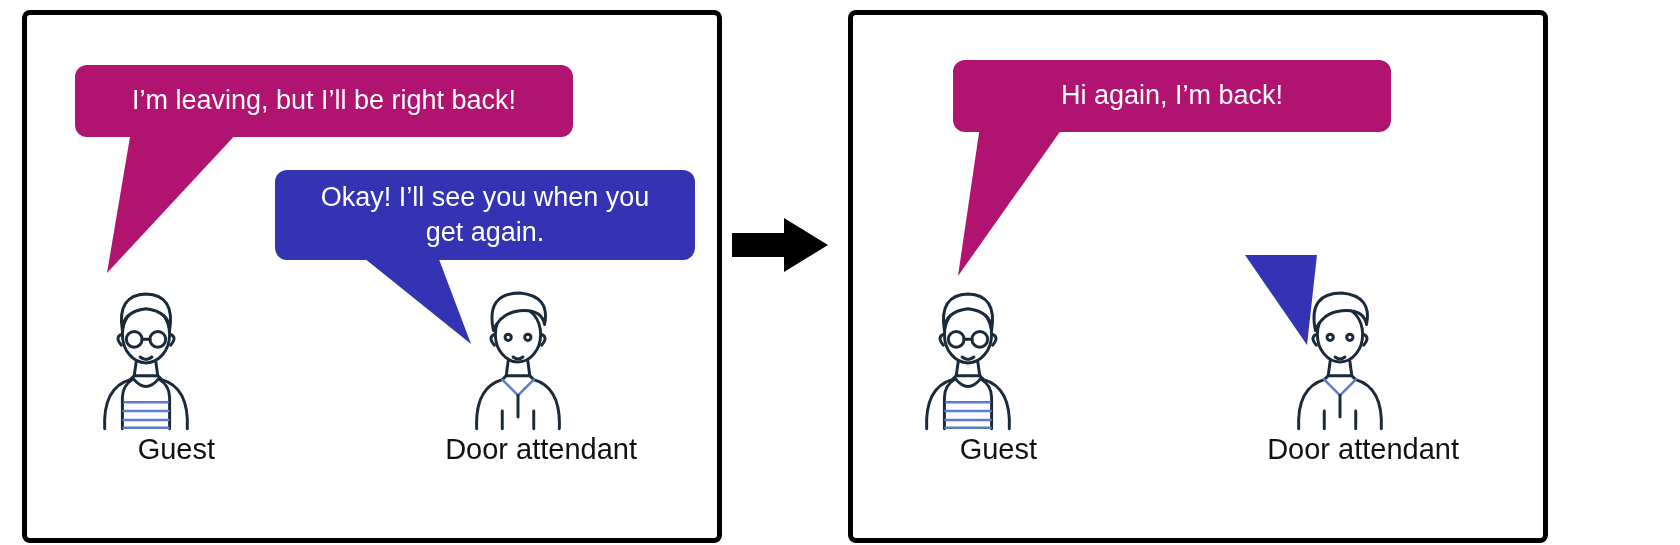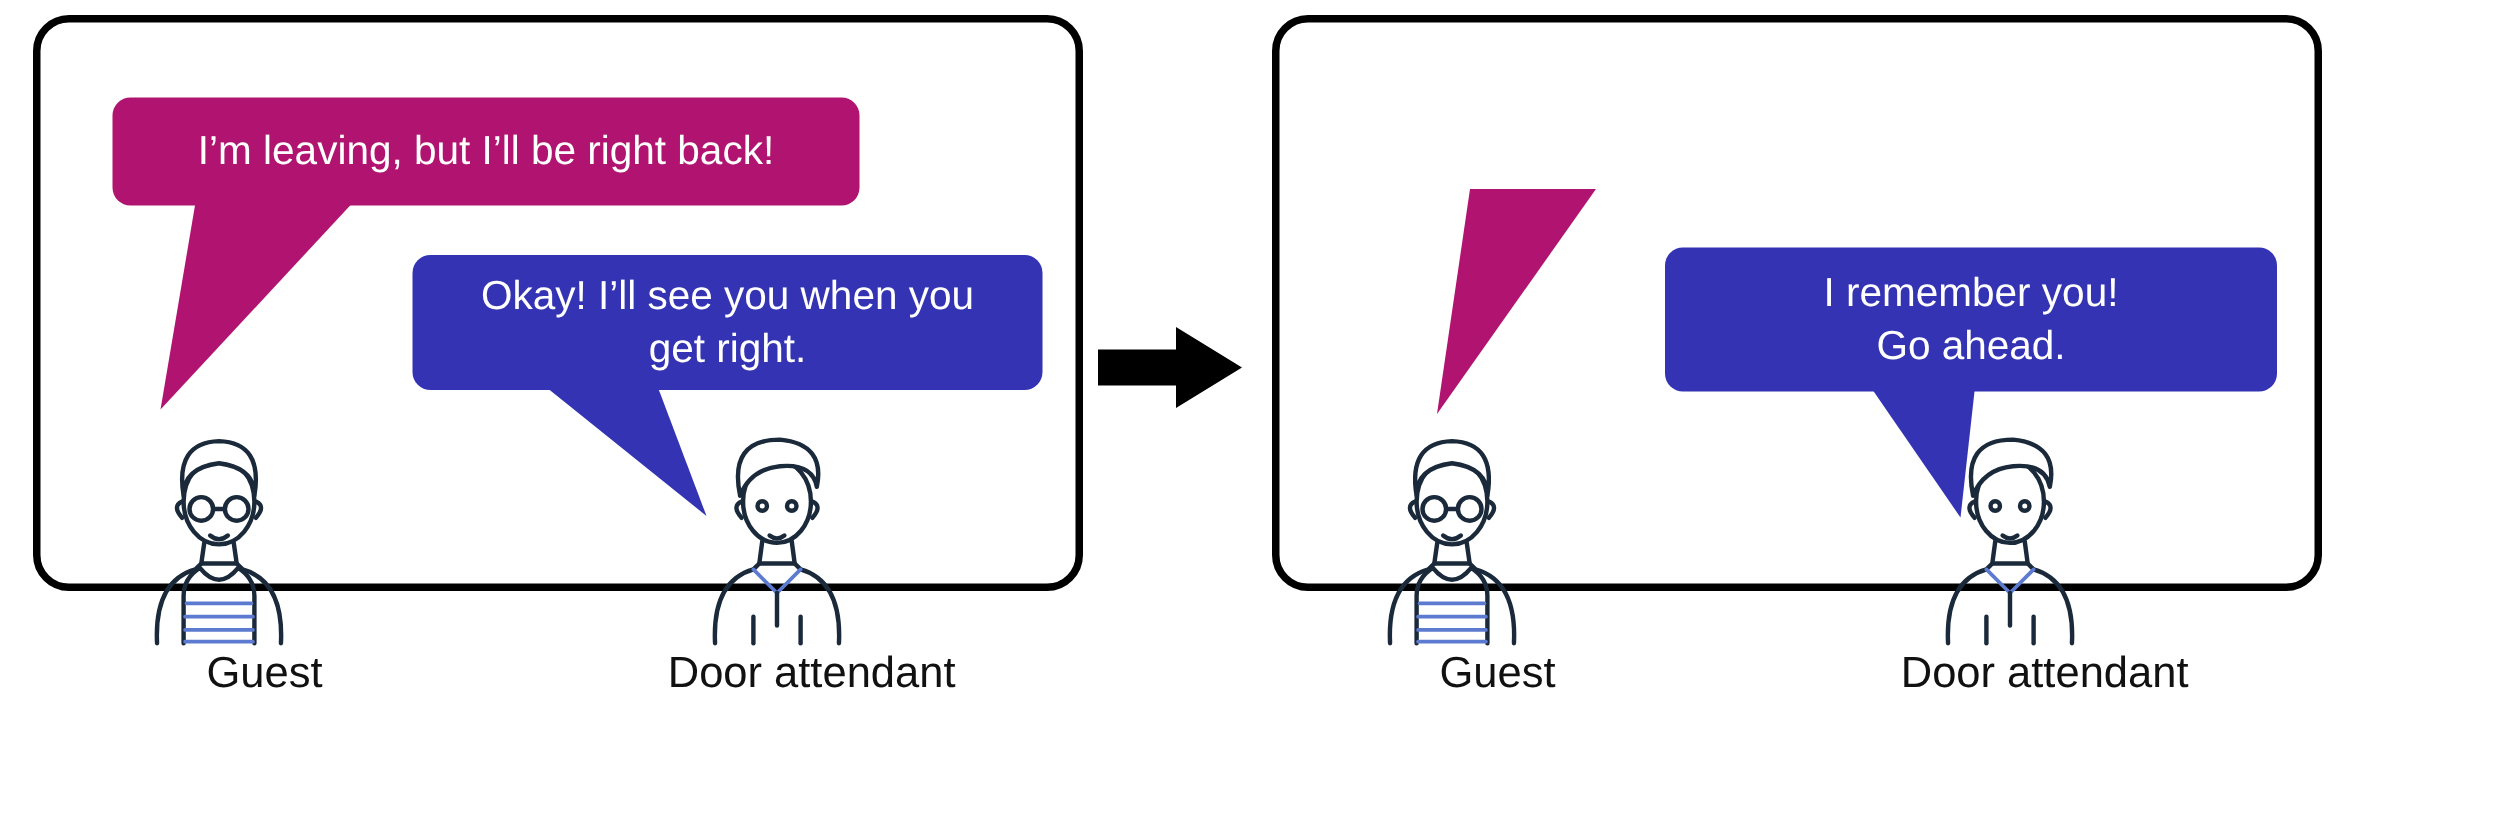--- a/index.html
+++ b/index.html
@@ -12,23 +12,23 @@
     position: relative;
     width: 1680px;
     height: 545px;
     background: #ffffff;
     overflow: hidden;
   }
   .panel {
     position: absolute;
     top: 10px;
     width: 700px;
-    height: 384px;
+    height: 533px;
     border: 5px solid var(--panel-border);
-    border-radius: 24px;
+    border-radius: 8px;
     background: #ffffff;
     box-sizing: border-box;
   }
   .panel.left  { left: 22px; }
   .panel.right { left: 848px; }
 
   .bubble {
     position: absolute;
     display: flex;
     align-items: center;
@@ -79,21 +79,21 @@
 <div class="stage">
 
   <div class="panel left">
 
     <div class="bubble magenta" style="left:48px; top:50px; width:498px; height:72px;">I’m leaving, but I’ll be right back!</div>
     <svg class="tail" style="left:70px; top:116px;" width="160" height="144" viewBox="0 0 160 144">
       <polygon points="34,0 142,0 10,142" fill="var(--magenta)"></polygon>
     </svg>
 
     <div class="bubble blue" style="left:248px; top:155px; width:420px; height:90px;">Okay! I’ll see you when you
-get right.</div>
+get again.</div>
     <svg class="tail" style="left:320px; top:239px;" width="140" height="92" viewBox="0 0 140 92">
       <polygon points="12,0 90,0 124,90" fill="var(--blue)"></polygon>
     </svg>
 
     <div class="avatar" style="left:60px; top:268px;">
       <svg viewBox="0 0 120 150" fill="none" stroke="var(--line)" stroke-width="3" stroke-linecap="round" stroke-linejoin="round">
         <ellipse cx="60" cy="52" rx="24" ry="29"></ellipse>
         <path d="M36,48 Q30,12 60,11 Q90,12 84,48 Q84,29 60,26 Q36,29 36,48" fill="#ffffff"></path>
         <path d="M35,52 q-7,3 0,11"></path>
         <path d="M85,52 q7,3 0,11"></path>
@@ -135,26 +135,25 @@
     </div>
     <div class="char-label" style="left:370px; top:418px; width:240px;">Door attendant</div>
   </div>
 
   <svg class="arrow" viewBox="0 0 100 58">
     <polygon points="0,17 52,17 52,2 96,29 52,56 52,41 0,41" fill="var(--arrow)"></polygon>
   </svg>
 
   <div class="panel right">
 
+    <div class="bubble magenta" style="left:100px; top:45px; width:438px; height:72px;">Hi again, I’m back!</div>
     <svg class="tail" style="left:95px; top:111px;" width="130" height="152" viewBox="0 0 130 152">
       <polygon points="32,0 116,0 10,150" fill="var(--magenta)"></polygon>
     </svg>
 
-    <div class="bubble blue" style="left:257px; top:150px; width:408px; height:96px;">I remember you!
-Go ahead.</div>
     <svg class="tail" style="left:378px; top:240px;" width="110" height="92" viewBox="0 0 110 92">
       <polygon points="14,0 86,0 76,90" fill="var(--blue)"></polygon>
     </svg>
 
     <div class="avatar" style="left:56px; top:268px;">
       <svg viewBox="0 0 120 150" fill="none" stroke="var(--line)" stroke-width="3" stroke-linecap="round" stroke-linejoin="round">
         <ellipse cx="60" cy="52" rx="24" ry="29"></ellipse>
         <path d="M36,48 Q30,12 60,11 Q90,12 84,48 Q84,29 60,26 Q36,29 36,48" fill="#ffffff"></path>
         <path d="M35,52 q-7,3 0,11"></path>
         <path d="M85,52 q7,3 0,11"></path>

